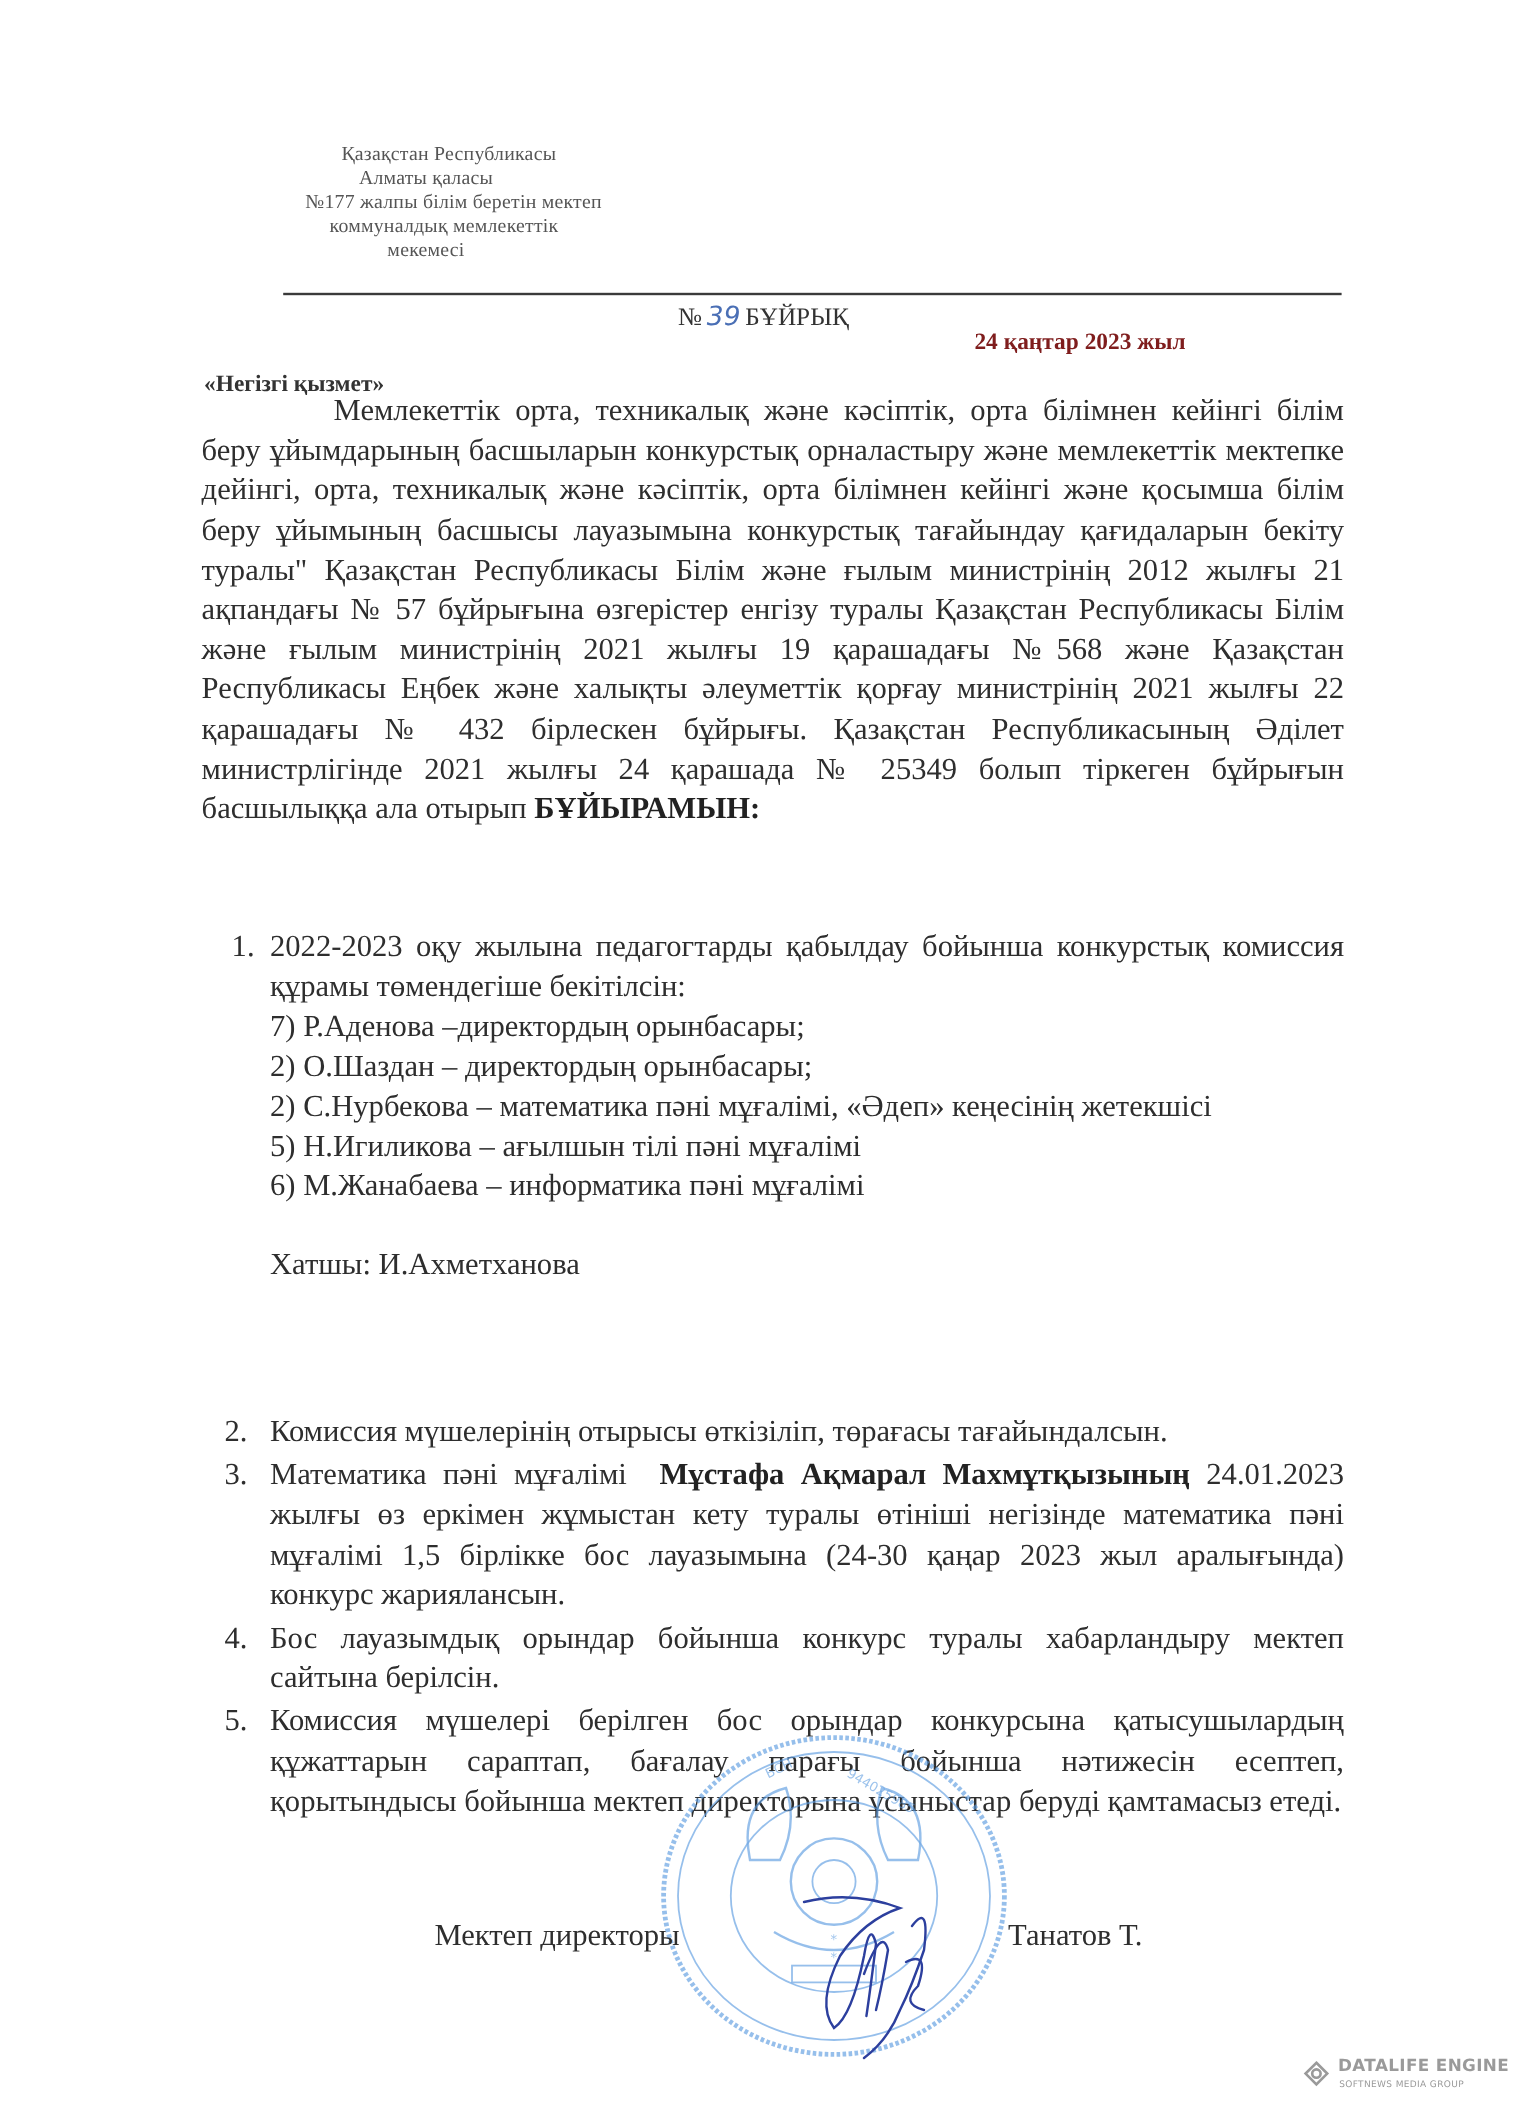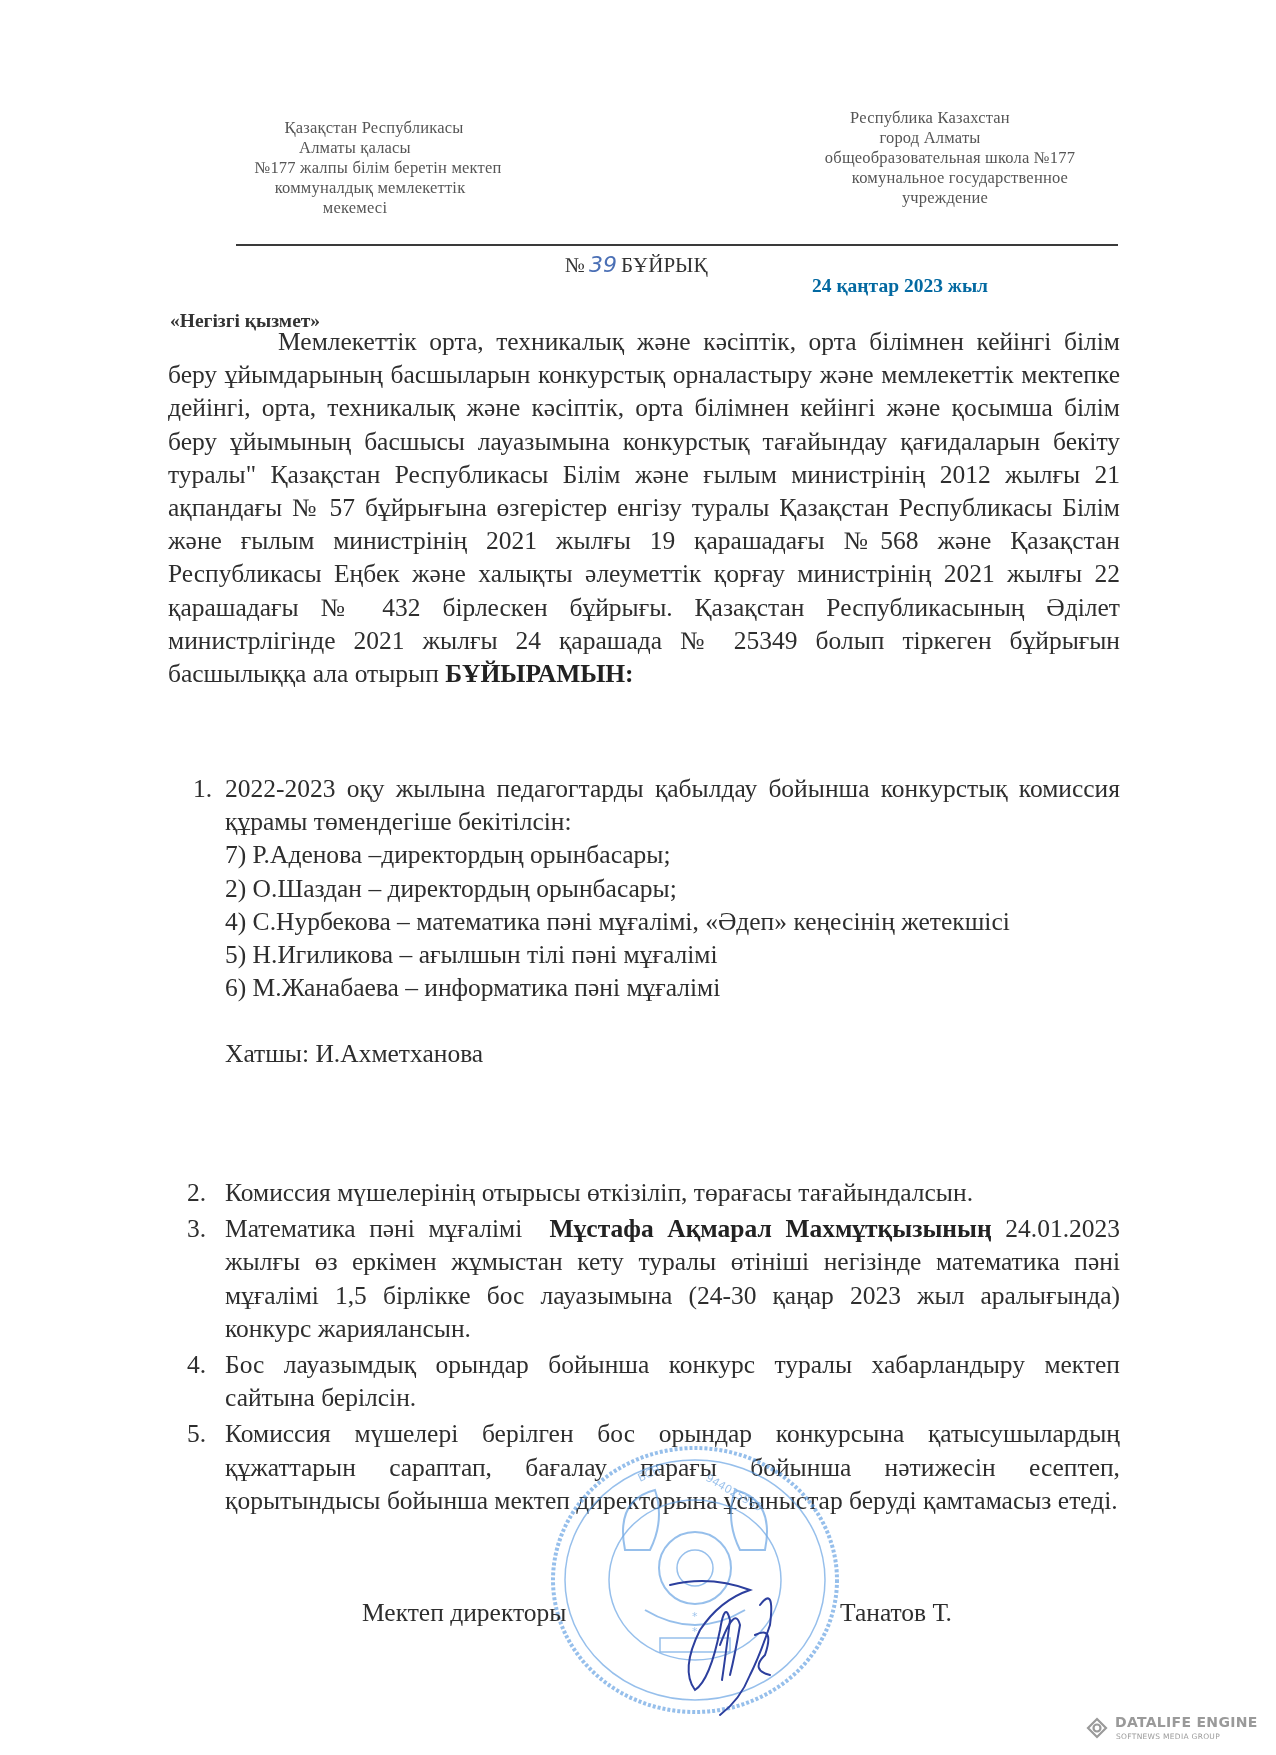--- a/index.html
+++ b/index.html
@@ -65,21 +65,21 @@
       color: #4a6fb5;
       font-size: 22px;
       margin: 0 4px;
     }
     .order-date {
       position: absolute;
       left: 812px;
       top: 275px;
       font-size: 19.5px;
       font-weight: bold;
-      color: #0369a1;
+      color: #7f1d1d;
       white-space: nowrap;
     }
     .section-label {
       position: absolute;
       left: 170px;
       top: 310px;
       font-size: 19.5px;
       font-weight: bold;
       color: #333;
       white-space: nowrap;
@@ -186,27 +186,20 @@
 <div class="page">
 
   <div class="hdr hdr-kz">
     <div class="l1">Қазақстан Республикасы</div>
     <div class="l2">Алматы қаласы</div>
     <div class="l3">№177 жалпы білім беретін мектеп</div>
     <div class="l4">коммуналдық  мемлекеттік</div>
     <div class="l5">мекемесі</div>
   </div>
 
-  <div class="hdr hdr-ru">
-    <div class="l1">Республика Казахстан</div>
-    <div class="l2">город Алматы</div>
-    <div class="l3">общеобразовательная школа №177</div>
-    <div class="l4">комунальное государственное</div>
-    <div class="l5">учреждение</div>
-  </div>
 
   <div class="rule"></div>
 
   <div class="order-title">
     <span>№</span><span class="num">39</span><span>БҰЙРЫҚ</span>
   </div>
 
   <div class="order-date">24 қаңтар  2023 жыл</div>
 
   <div class="section-label">«Негізгі қызмет»</div>
@@ -215,21 +208,21 @@
     <p><span>Мемлекеттік орта, техникалық және кәсіптік, орта білімнен кейінгі білім беру ұйымдарының басшыларын конкурстық орналастыру және мемлекеттік мектепке дейінгі, орта, техникалық және кәсіптік, орта білімнен кейінгі және қосымша білім беру ұйымының басшысы лауазымына конкурстық тағайындау қағидаларын бекіту туралы" Қазақстан Республикасы Білім және ғылым министрінің 2012 жылғы 21 ақпандағы № 57 бұйрығына өзгерістер енгізу туралы Қазақстан Республикасы Білім және ғылым министрінің 2021 жылғы 19 қарашадағы №568 және Қазақстан Республикасы Еңбек және халықты әлеуметтік қорғау министрінің 2021 жылғы 22 қарашадағы № 432 бірлескен бұйрығы. Қазақстан Республикасының Әділет министрлігінде 2021 жылғы 24 қарашада № 25349 болып тіркеген бұйрығын басшылыққа ала отырып</span> <b>БҰЙЫРАМЫН:</b></p>
   </div>
 
   <div class="list">
     <div class="item item-1">
       <span class="marker">1.</span>
       <div class="justify-text" style="text-align: justify;">2022-2023 оқу жылына педагогтарды қабылдау бойынша конкурстық комиссия құрамы төмендегіше  бекітілсін:</div>
       <ul class="sublist">
         <li>7)  Р.Аденова –директордың орынбасары;</li>
         <li>2) О.Шаздан – директордың орынбасары;</li>
-        <li>4) С.Нурбекова – математика пәні мұғалімі, «Әдеп» кеңесінің жетекшісі</li>
+        <li>2) С.Нурбекова – математика пәні мұғалімі, «Әдеп» кеңесінің жетекшісі</li>
         <li>5) Н.Игиликова – ағылшын тілі пәні мұғалімі</li>
         <li>6) М.Жанабаева – информатика пәні мұғалімі</li>
       </ul>
       <div class="secretary">Хатшы: И.Ахметханова</div>
     </div>
   </div>
 
   <div class="items-2">
     <div class="item item-2">
       <span class="marker">2.</span>

